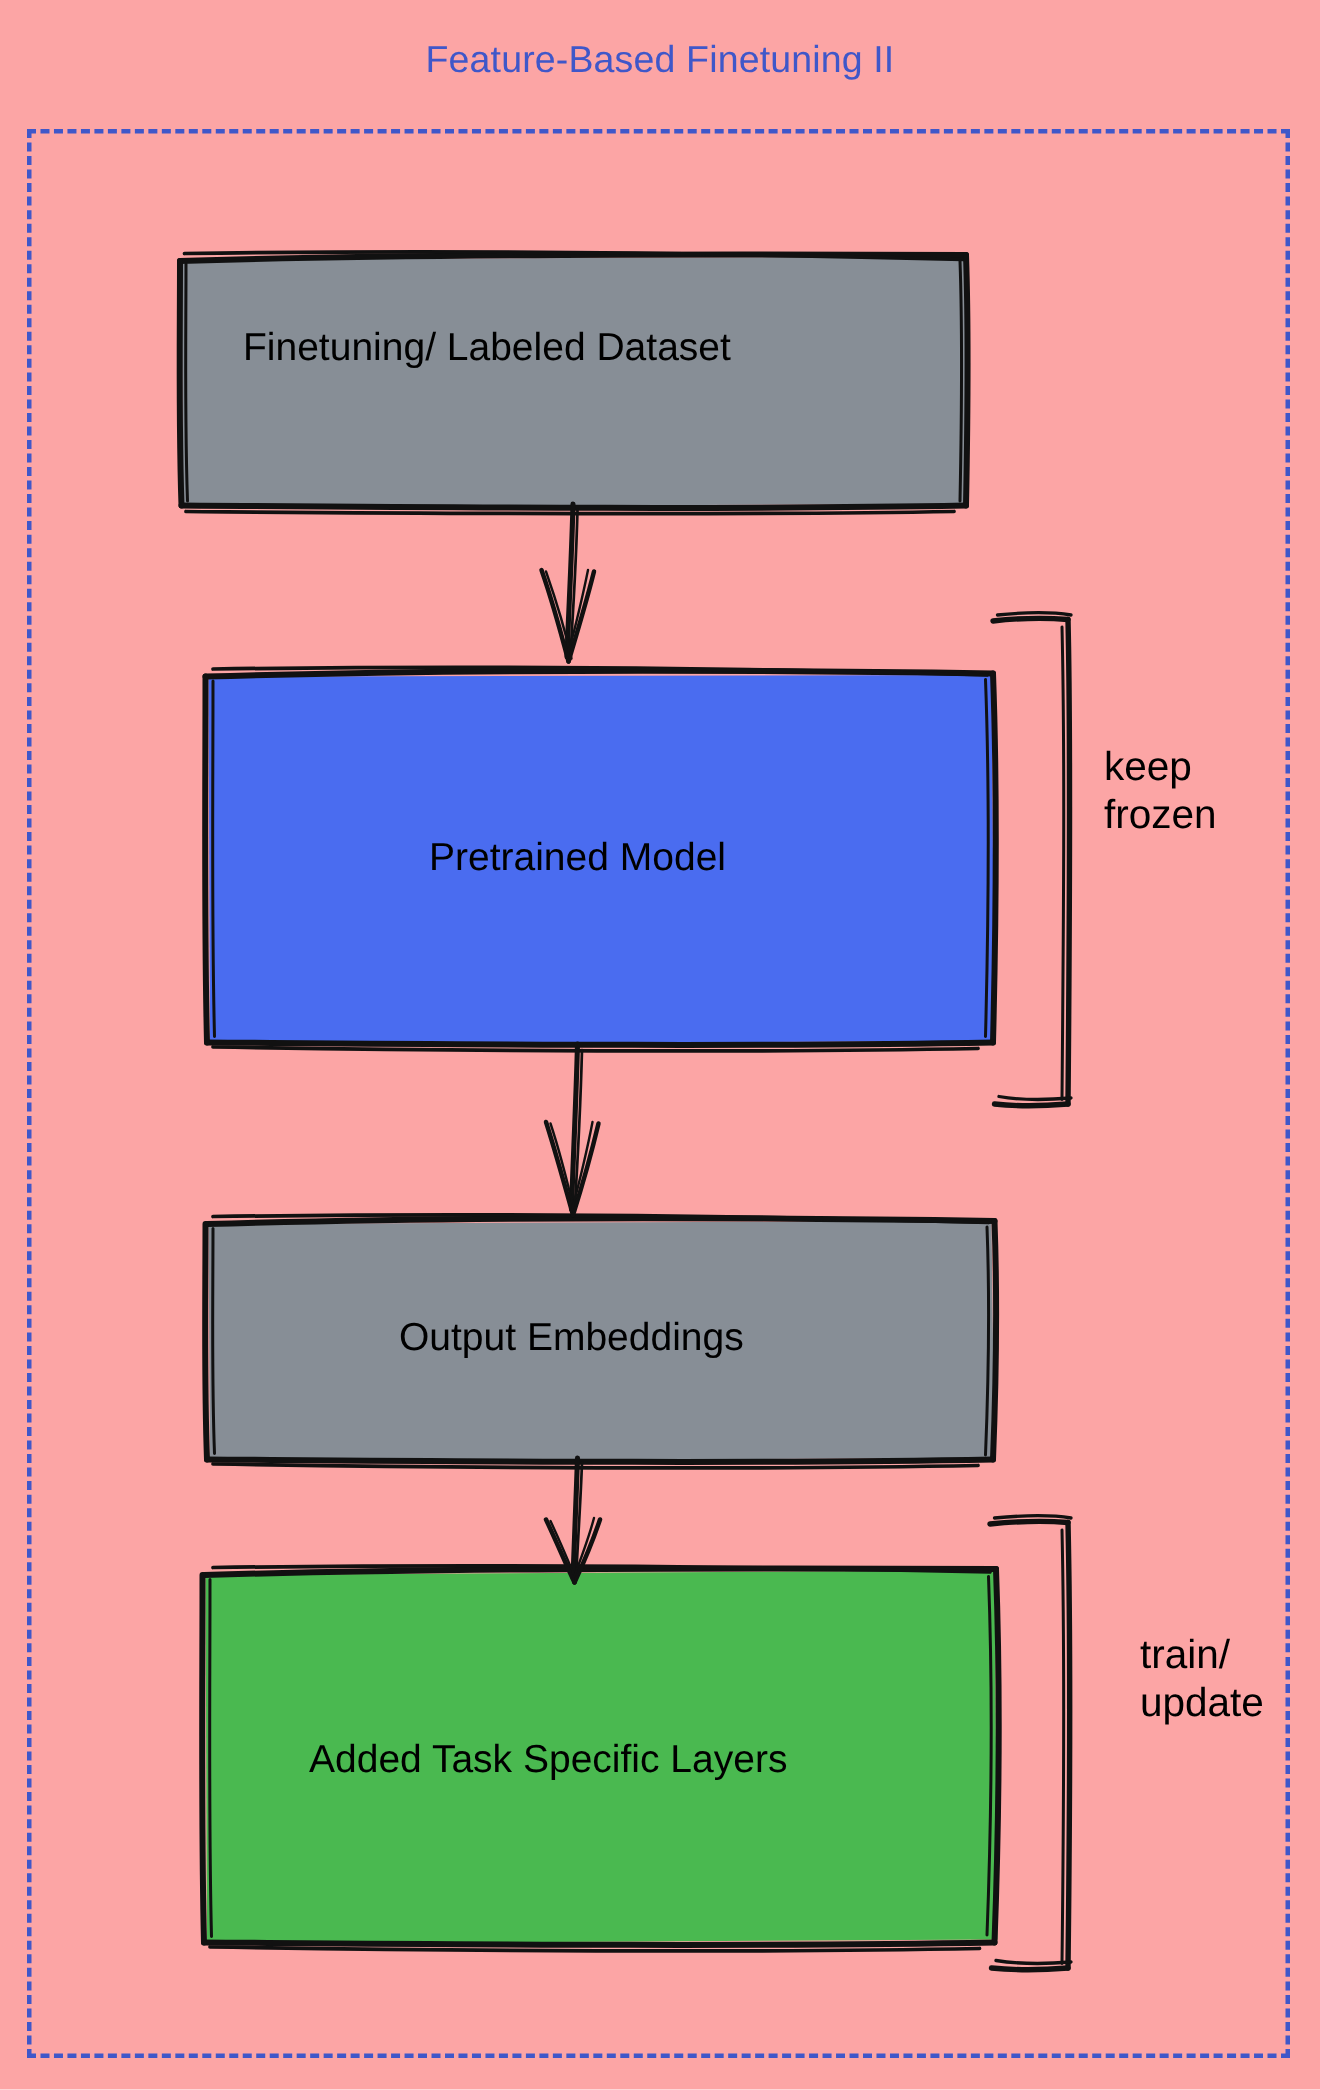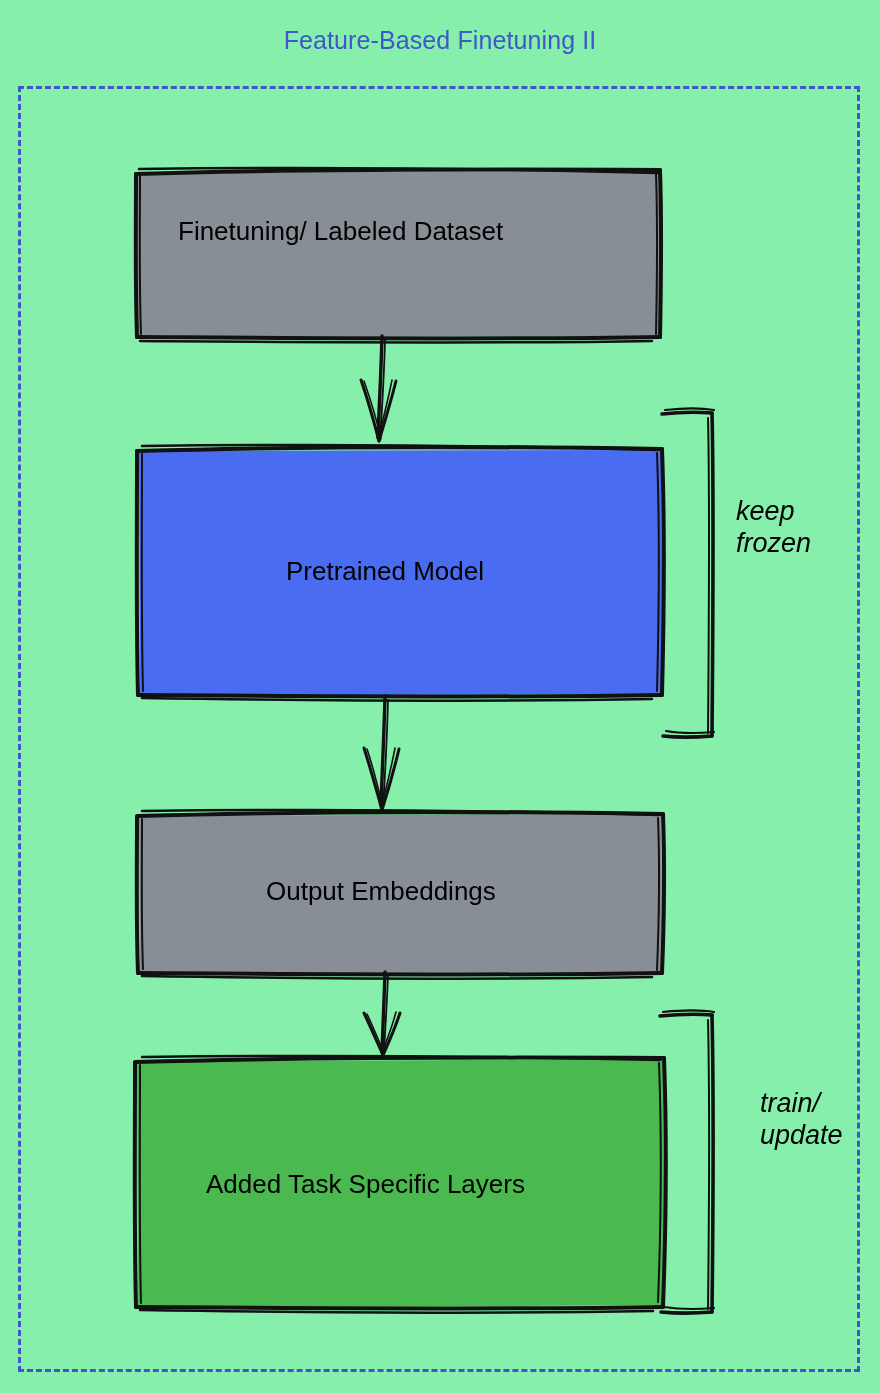--- a/index.html
+++ b/index.html
@@ -9,21 +9,21 @@
     background: #ffffff;
   }
   body {
     font-family: "Liberation Sans", sans-serif;
     -webkit-font-smoothing: antialiased;
   }
   #canvas {
     position: relative;
     width: 880px;
     height: 1393px;
-    background: #86efac;
+    background: #fca5a5;
     overflow: hidden;
   }
   
   #diagram-title {
     position: absolute;
     left: 0;
     top: 26px;
     width: 880px;
     text-align: center;
     font-size: 25px;
@@ -54,21 +54,21 @@
     pointer-events: none;
   }
   .node .node-label {
     position: absolute;
     color: #000000;
     white-space: nowrap;
     font-size: 26px;
     line-height: 1.1;
   }
   #node-dataset {
-    left: 136px;
+    left: 120px;
     top: 172px;
     width: 524px;
     height: 126px;
   }
   #node-dataset .node-label {
     left: 42px;
     top: 45px;
   }
   #node-pretrained {
     left: 138px;
@@ -88,21 +88,20 @@
   }
   #node-embeddings .node-label {
     left: 128px;
     top: 62px;
   }
   #node-layers {
     left: 136px;
     top: 1048px;
     width: 528px;
     height: 248px;
-    margin-top: 12px;
   }
   #node-layers .node-label {
     left: 70px;
     top: 110px;
   }
   
   #overlay {
     position: absolute;
     left: 0;
     top: 0;
@@ -110,21 +109,20 @@
     height: 1393px;
     pointer-events: none;
   }
   
   .side-note {
     position: absolute;
     color: #000000;
     font-size: 27px;
     line-height: 1.18;
     white-space: pre-line;
-    font-style: italic;
   }
   #note-keep-frozen {
     left: 736px;
     top: 496px;
   }
   #note-train-update {
     left: 760px;
     top: 1088px;
   }
 </style>

